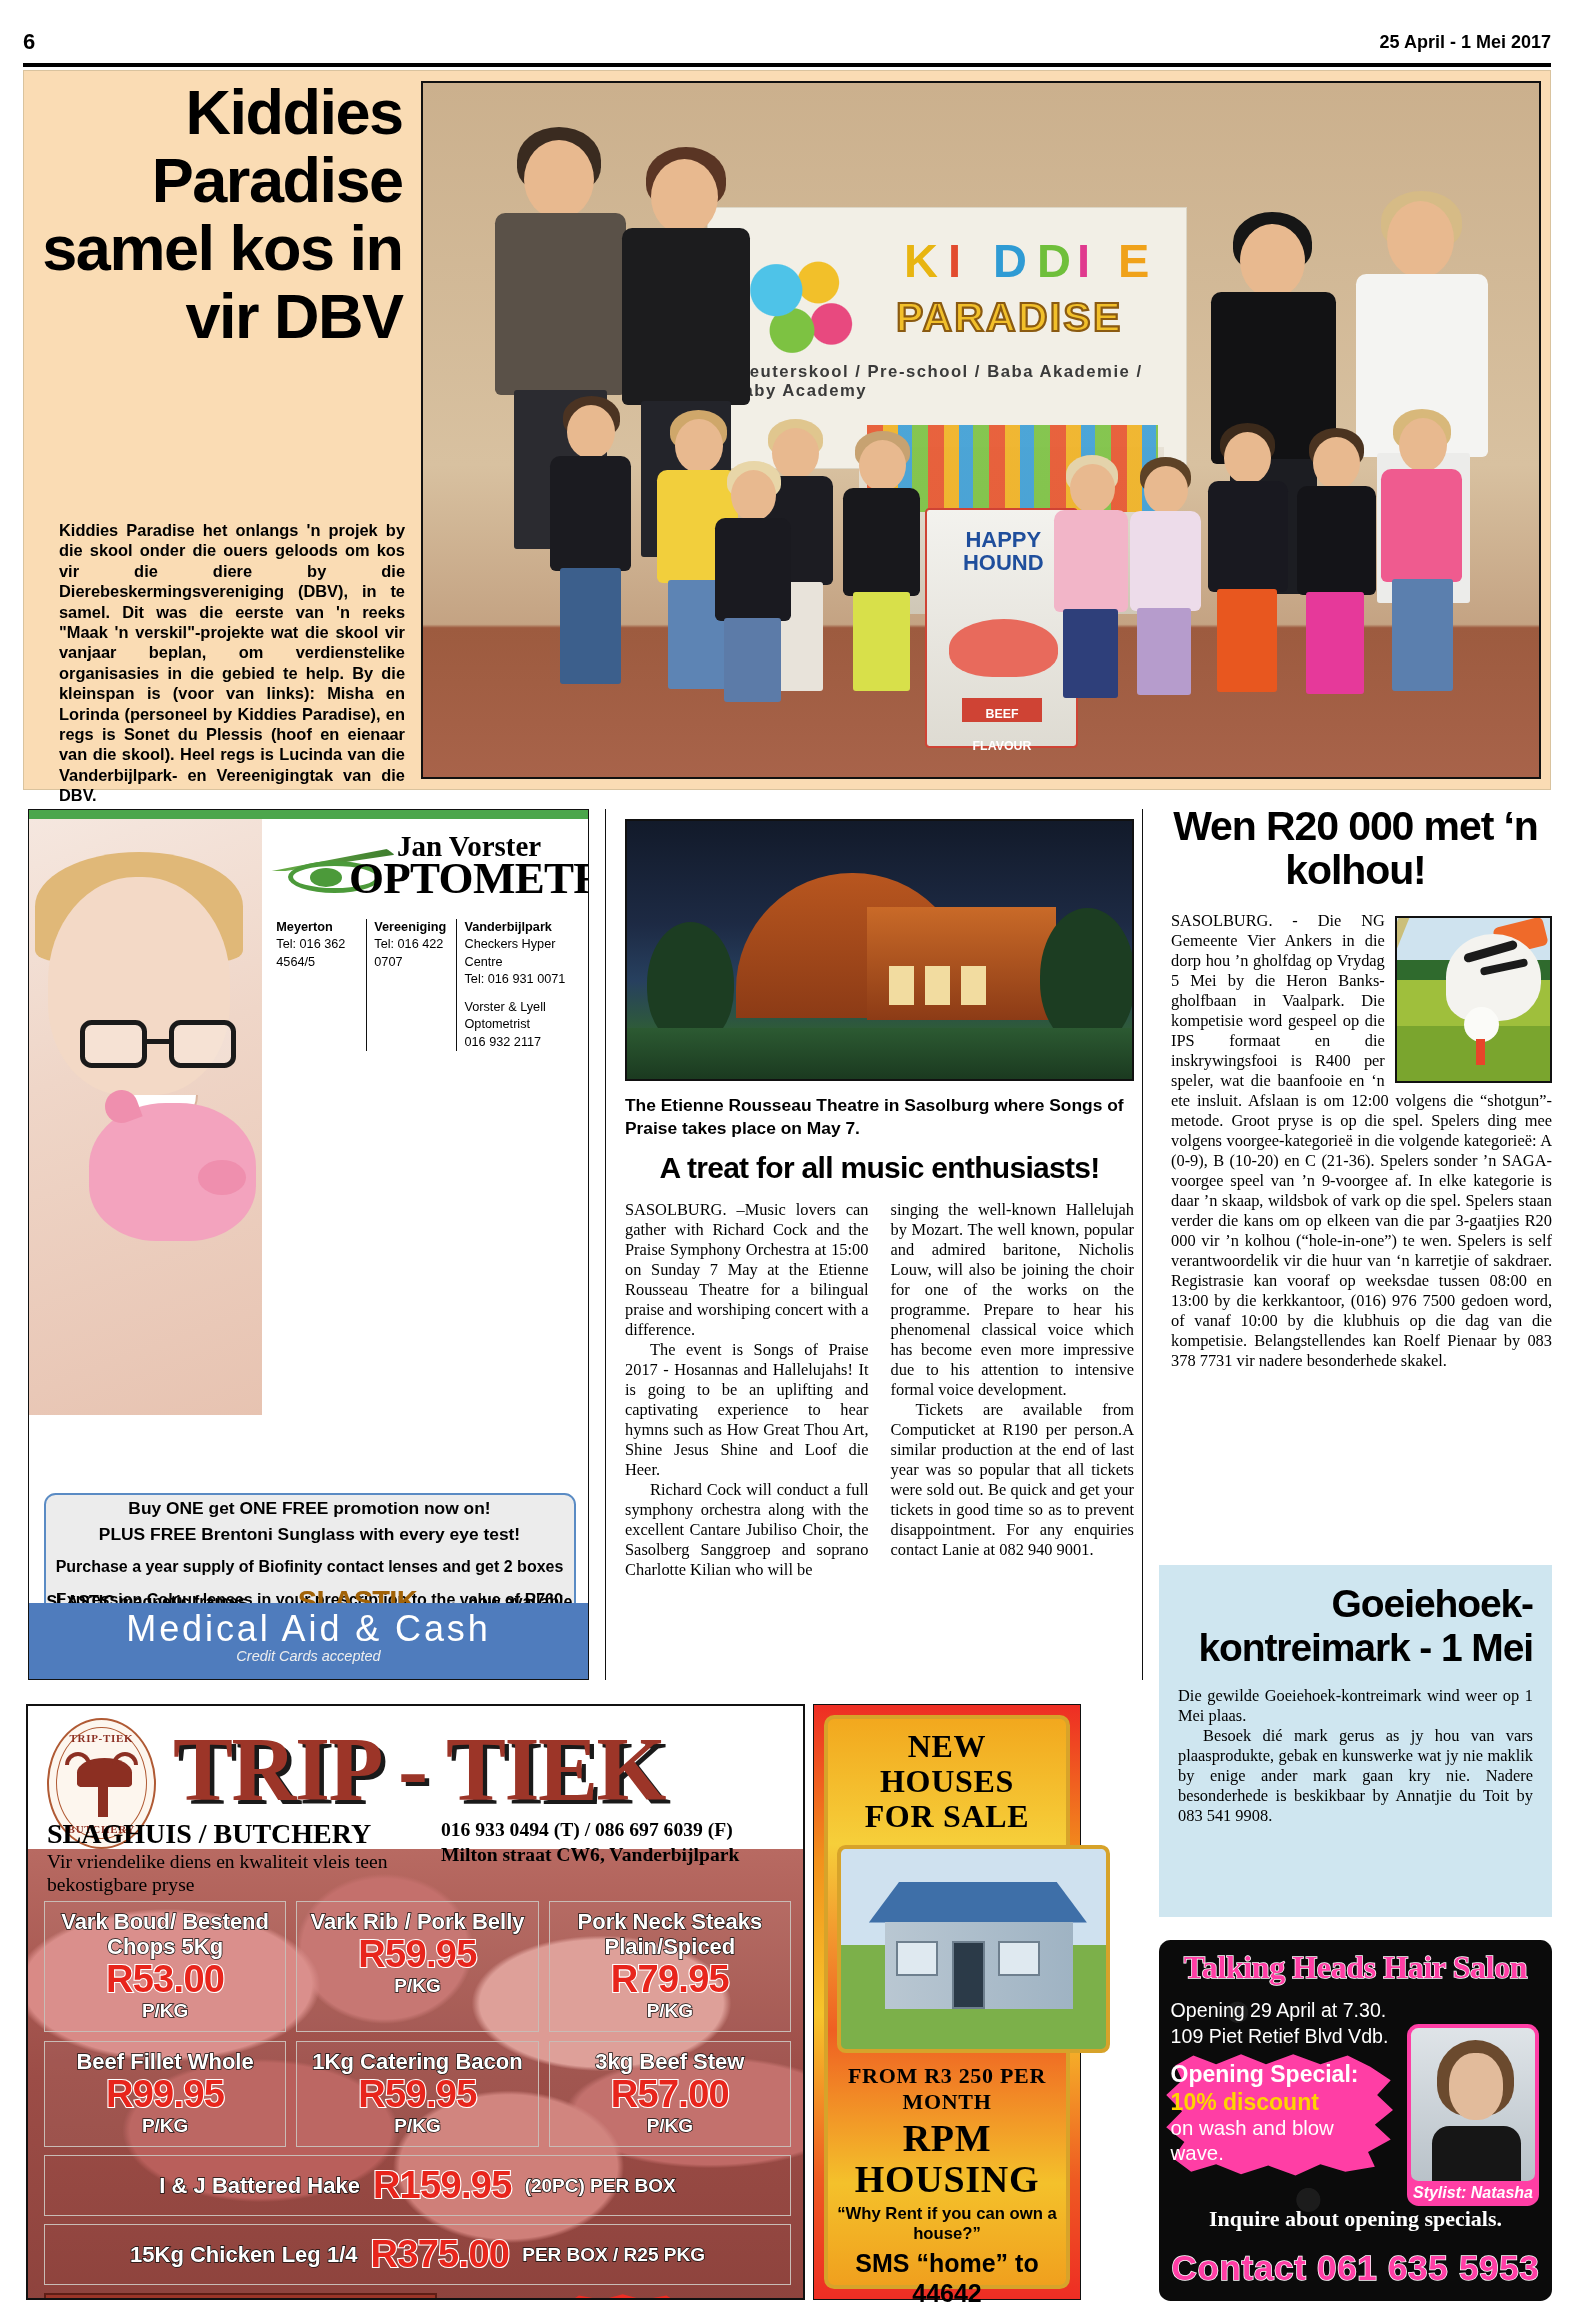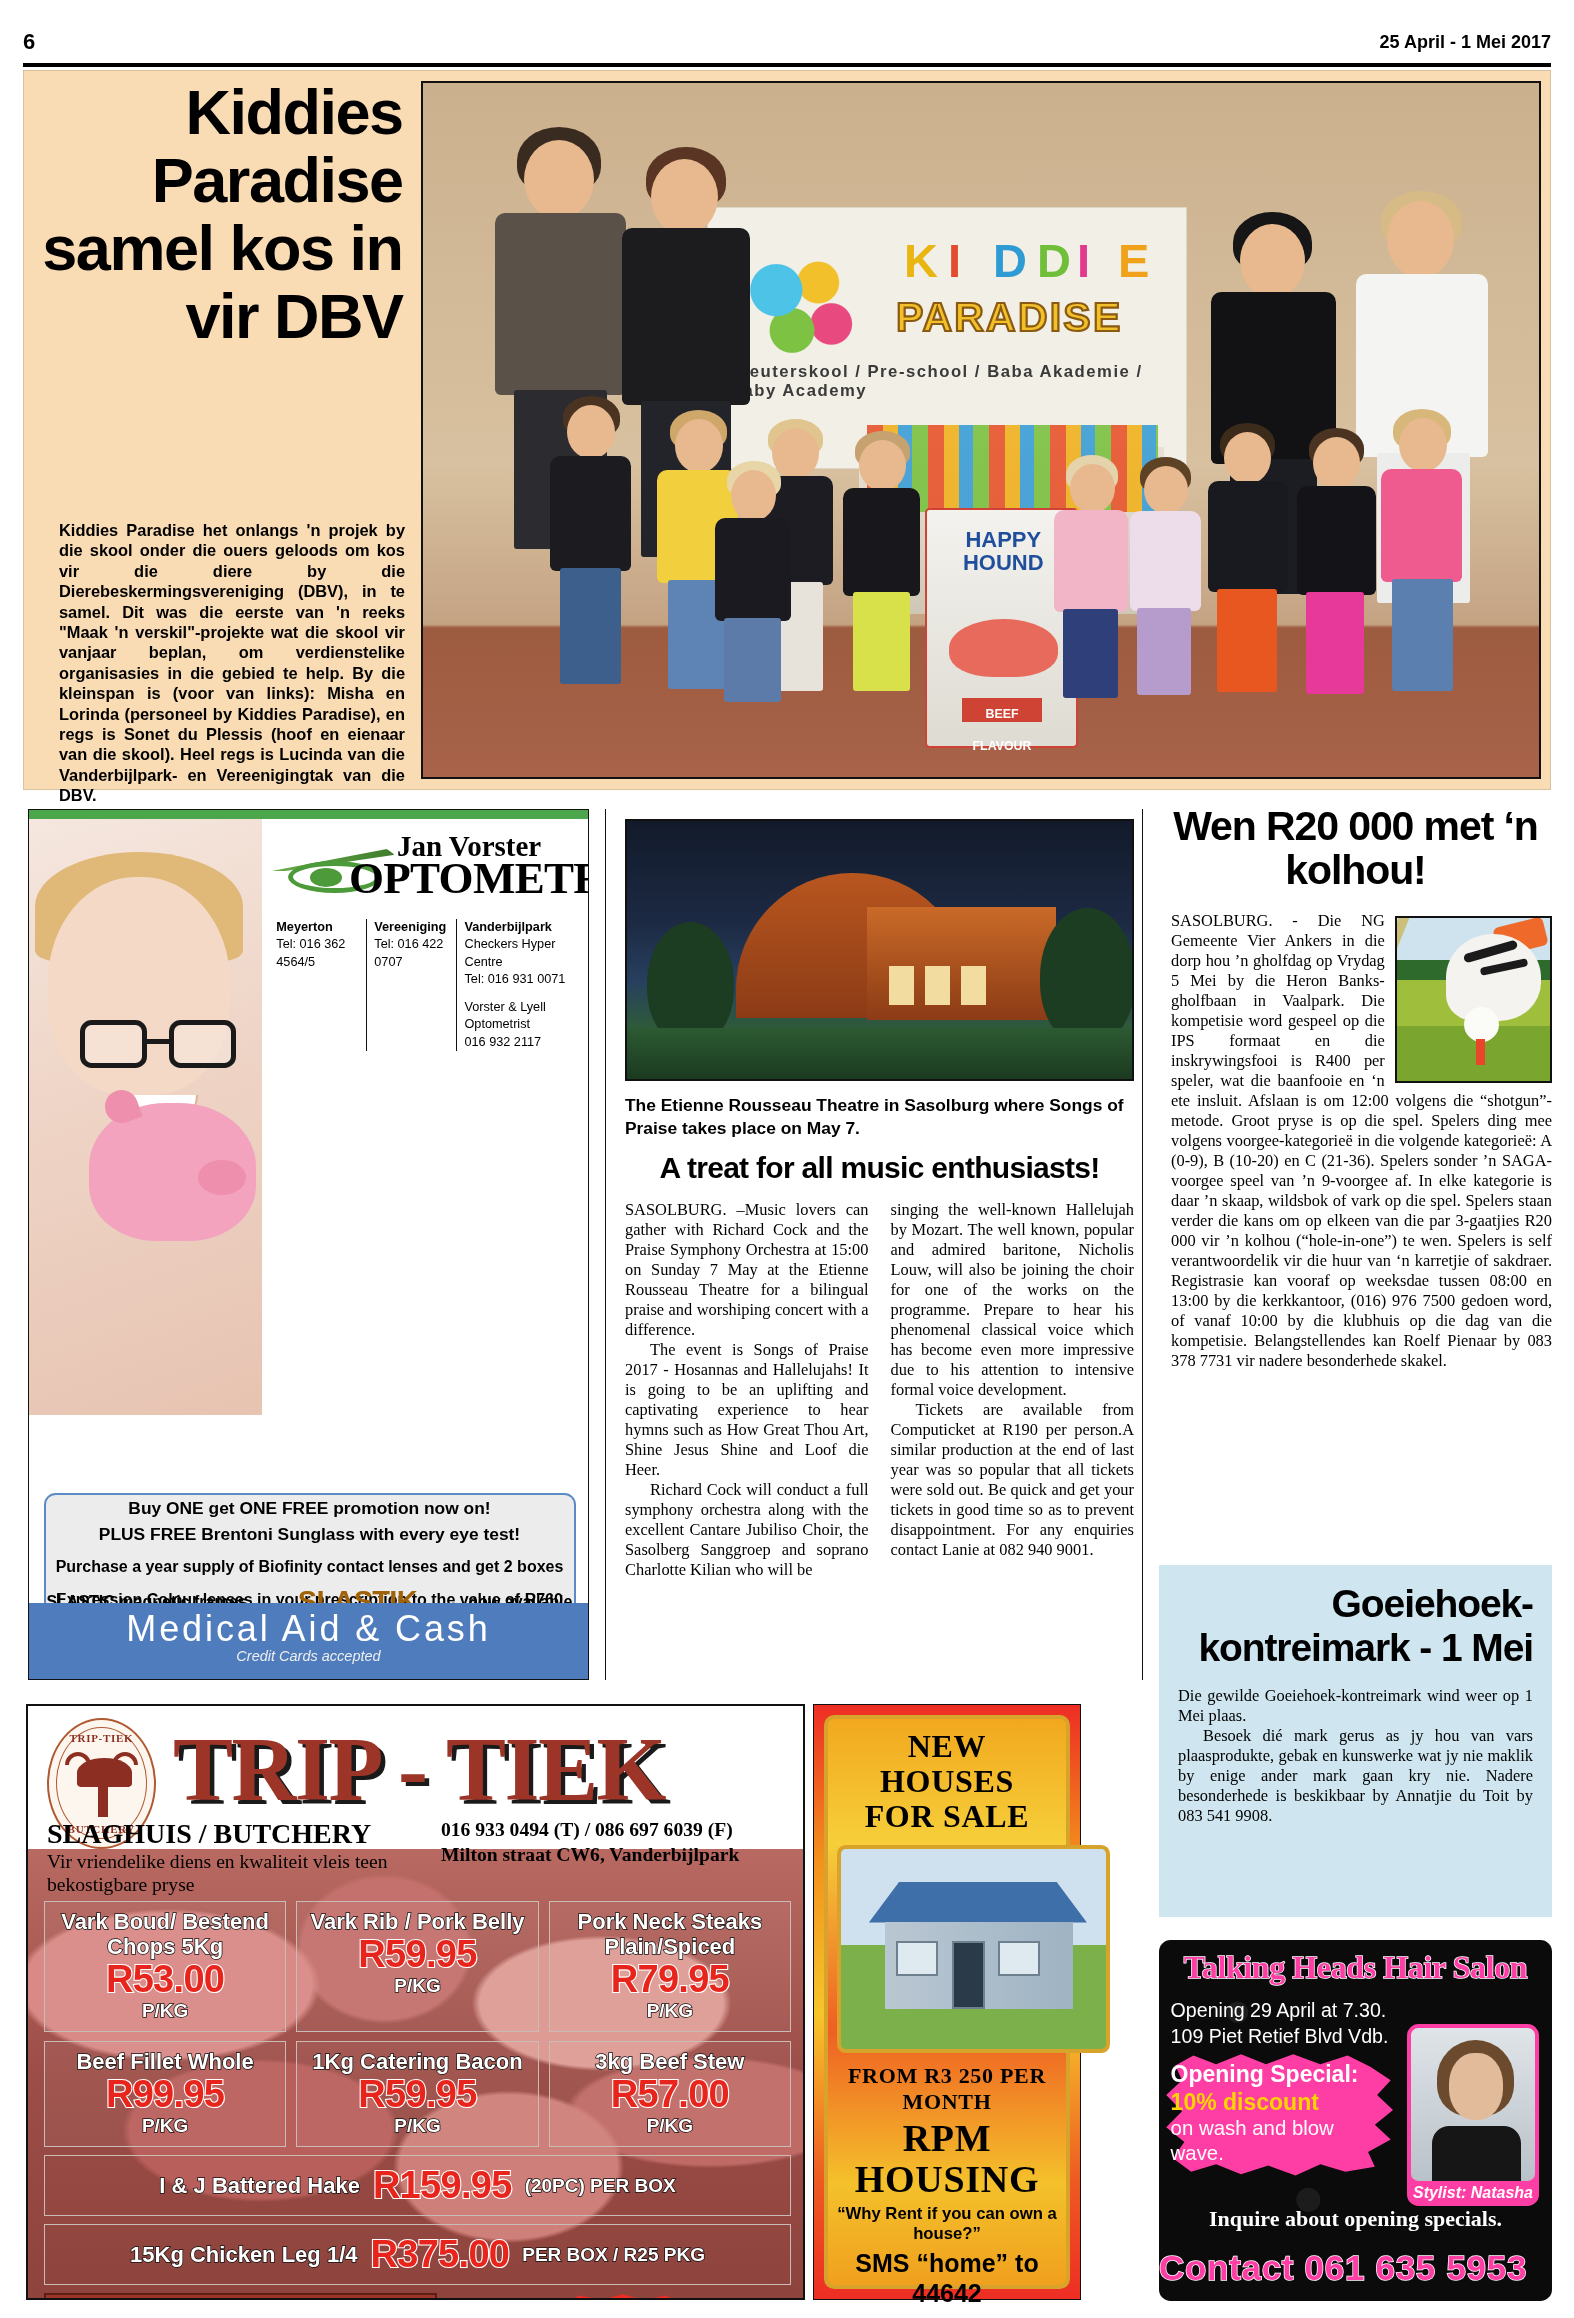--- a/index.html
+++ b/index.html
@@ -285,21 +285,21 @@
   .sl-face{position:absolute; left:38px; top:25px; width:54px; height:67px;
            background:#e2bb9b; border-radius:46%;}
   .sl-hair{position:absolute; left:26px; top:11.6px; width:77px; height:76px;
            background:#6b4a2e; border-radius:50% 50% 40% 40%;}
   .sl-body{position:absolute; left:20.4px; bottom:0; width:89px; height:55px;
            background:#161616; border-radius:17.4px 17.4px 0 0;}
   .sl-stylist{position:absolute; left:0; bottom:4.4px; width:100%; text-align:center;
               color:#fff; font:italic 800 16px/19px "Liberation Sans",sans-serif;}
   .sl-inq{position:absolute; left:0; bottom:70px; width:100%; text-align:center;
           color:#fff; font:700 22px/25px "Liberation Serif",serif;}
-  .sl-contact{position:absolute; left:0; bottom:14.5px; width:100%; 
+  .sl-contact{position:absolute; left:0; bottom:14.5px; width:100%; text-align:center;
               color:#ff3ea5; -webkit-text-stroke:1.5px #fff; paint-order:stroke fill;
               font:800 35px/39px "Liberation Sans",sans-serif; letter-spacing:0.7px;}
 </style>
 </head>
 <body>
 
 <div class="masthead">
   <div class="mh-page">6</div>
   <div class="mh-date">25 April - 1 Mei 2017</div>
 </div>

